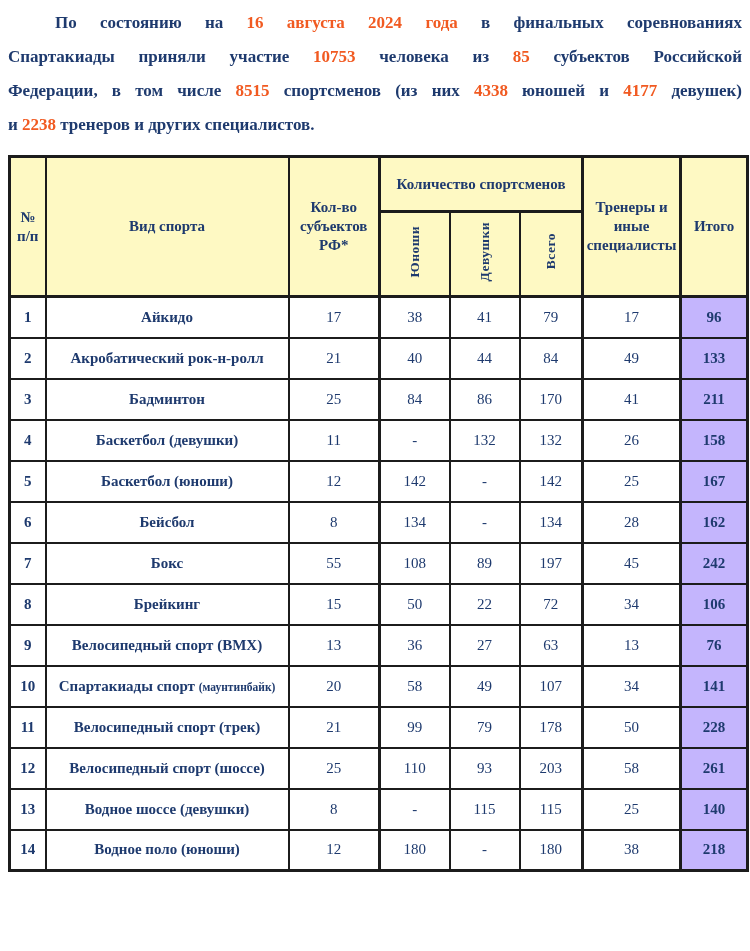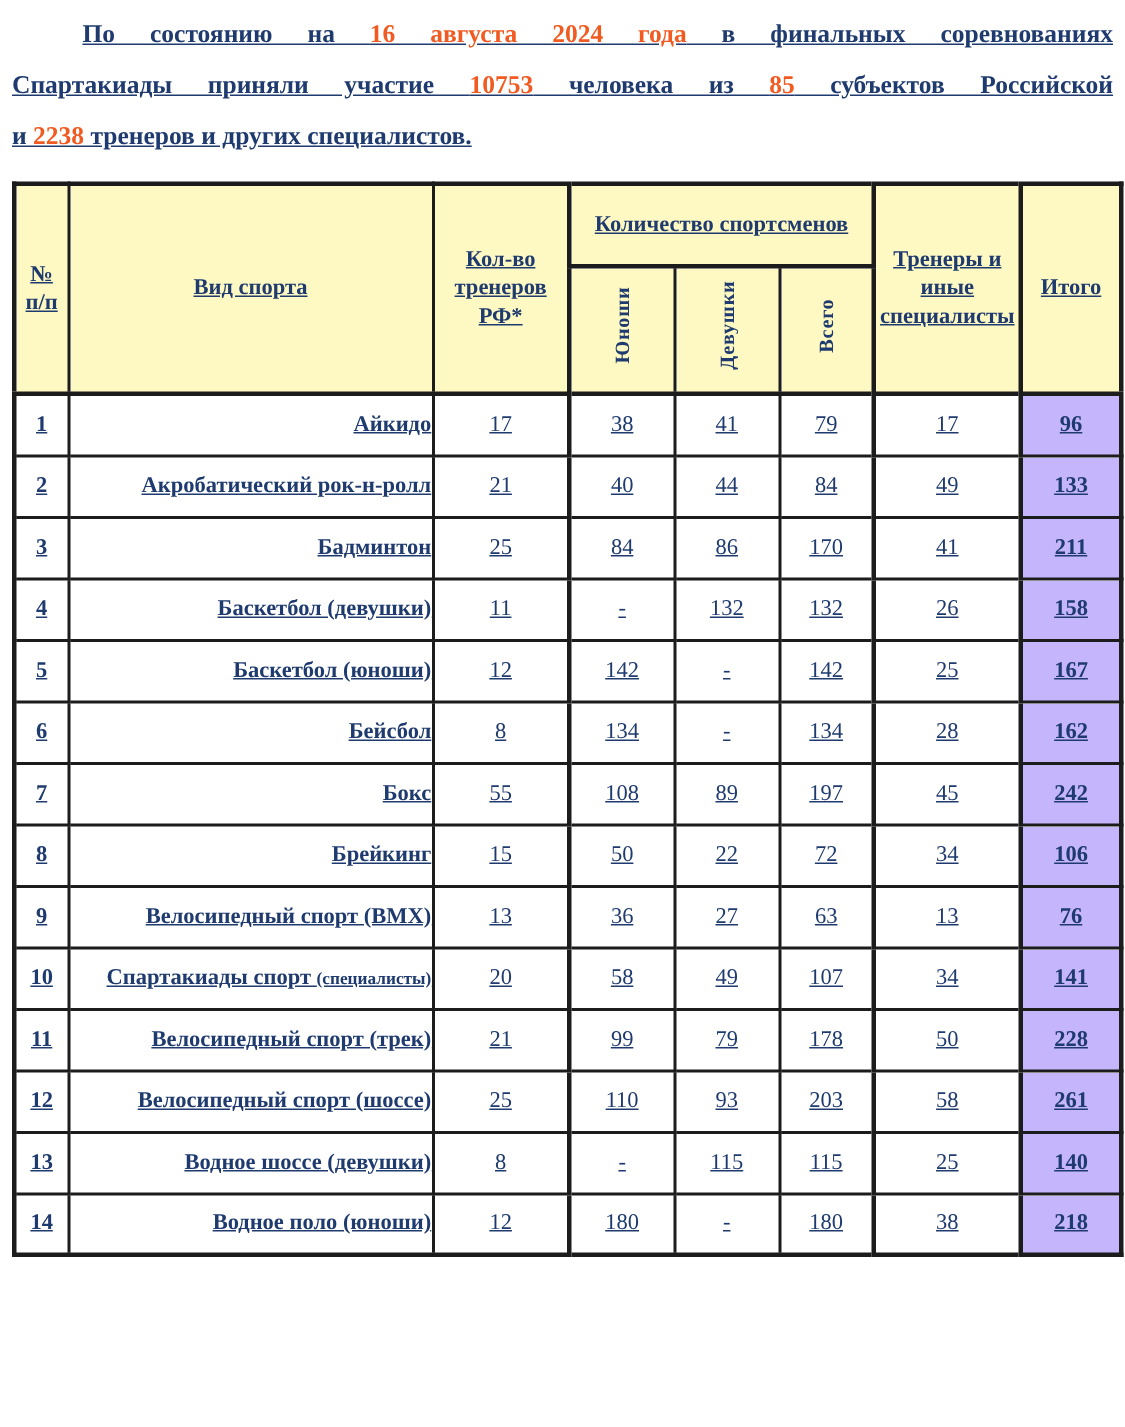--- a/index.html
+++ b/index.html
@@ -5,21 +5,20 @@
   * { margin: 0; padding: 0; box-sizing: border-box; }
   html, body { background: #ffffff; }
   .page {
     position: relative;
     width: 750px;
     height: 931px;
     background: #ffffff;
     overflow: hidden;
     font-family: "Liberation Serif", "DejaVu Serif", serif;
     color: #1e3a6e;
-    text-decoration: underline;
   }
   
   .intro {
     padding: 6px 8px 0 8px;
     font-size: 17px;
     line-height: 34px;
     font-weight: bold;
   }
   .pline { text-align: justify; text-align-last: justify; }
   .pline.indent { text-indent: 47px; }
@@ -66,32 +65,33 @@
     writing-mode: vertical-rl;
     transform: rotate(180deg);
     display: inline-block;
     font-weight: bold;
     font-size: 13.5px;
     letter-spacing: 0.5px;
   }
   tbody tr { height: 41px; }
   tbody td { background: #ffffff; }
   td.c-num { font-weight: bold; }
-  td.c-sport { text-align: right; font-weight: bold; }
+  td.c-sport { text-align: center; font-weight: bold; }
   td.c-sport .small-suffix { font-size: 11.5px; }
   td.c-itogo { background: #c4b5fd; font-weight: bold; }
 </style>
 </head>
 <body>
 
 <div class="page">
 
   <div class="intro" id="intro">
       <div class="pline indent"><span>По состоянию на </span><span class="hl">16 августа 2024 года</span><span> в финальных соревнованиях</span></div>
       <div class="pline"><span>Спартакиады приняли участие </span><span class="hl">10753</span><span> человека из </span><span class="hl">85</span><span> субъектов Российской</span></div>
+      <div class="pline"><span>Федерации, в том числе </span><span class="hl">8515</span><span> спортсменов (из них </span><span class="hl">4338</span><span> юношей и </span><span class="hl">4177</span><span> девушек)</span></div>
       <div class="pline last"><span>и </span><span class="hl">2238</span><span> тренеров и других специалистов.</span></div>
     </div>
 
 
   <table class="spartakiada">
     <colgroup>
       <col style="width:36px">
       <col style="width:243px">
       <col style="width:91px">
       <col style="width:70px">
@@ -99,21 +99,21 @@
       <col style="width:63px">
       <col style="width:98px">
       <col style="width:67px">
     </colgroup>
     <thead>
       <tr class="hrow1">
         <th rowspan="2">№
 п/п</th>
         <th rowspan="2">Вид спорта</th>
         <th rowspan="2">Кол-во
-тренеров
+субъектов
 РФ*</th>
         <th colspan="3" class="group">Количество спортсменов</th>
         <th rowspan="2">Тренеры и
 иные
 специалисты</th>
         <th rowspan="2" class="bl3">Итого</th>
       </tr>
       <tr class="hrow2">
         <th class="bl3"><span class="vert">Юноши</span></th>
         <th><span class="vert">Девушки</span></th>
@@ -206,21 +206,21 @@
           <td class="c-sport"><span>Велосипедный спорт (ВМХ)</span></td>
           <td>13</td>
           <td class="bl3">36</td>
           <td>27</td>
           <td class="br3">63</td>
           <td>13</td>
           <td class="c-itogo bl3">76</td>
         </tr>
         <tr>
           <td class="c-num">10</td>
-          <td class="c-sport"><span>Спартакиады спорт </span><span class="small-suffix">(специалисты)</span></td>
+          <td class="c-sport"><span>Спартакиады спорт </span><span class="small-suffix">(маунтинбайк)</span></td>
           <td>20</td>
           <td class="bl3">58</td>
           <td>49</td>
           <td class="br3">107</td>
           <td>34</td>
           <td class="c-itogo bl3">141</td>
         </tr>
         <tr>
           <td class="c-num">11</td>
           <td class="c-sport"><span>Велосипедный спорт (трек)</span></td>

